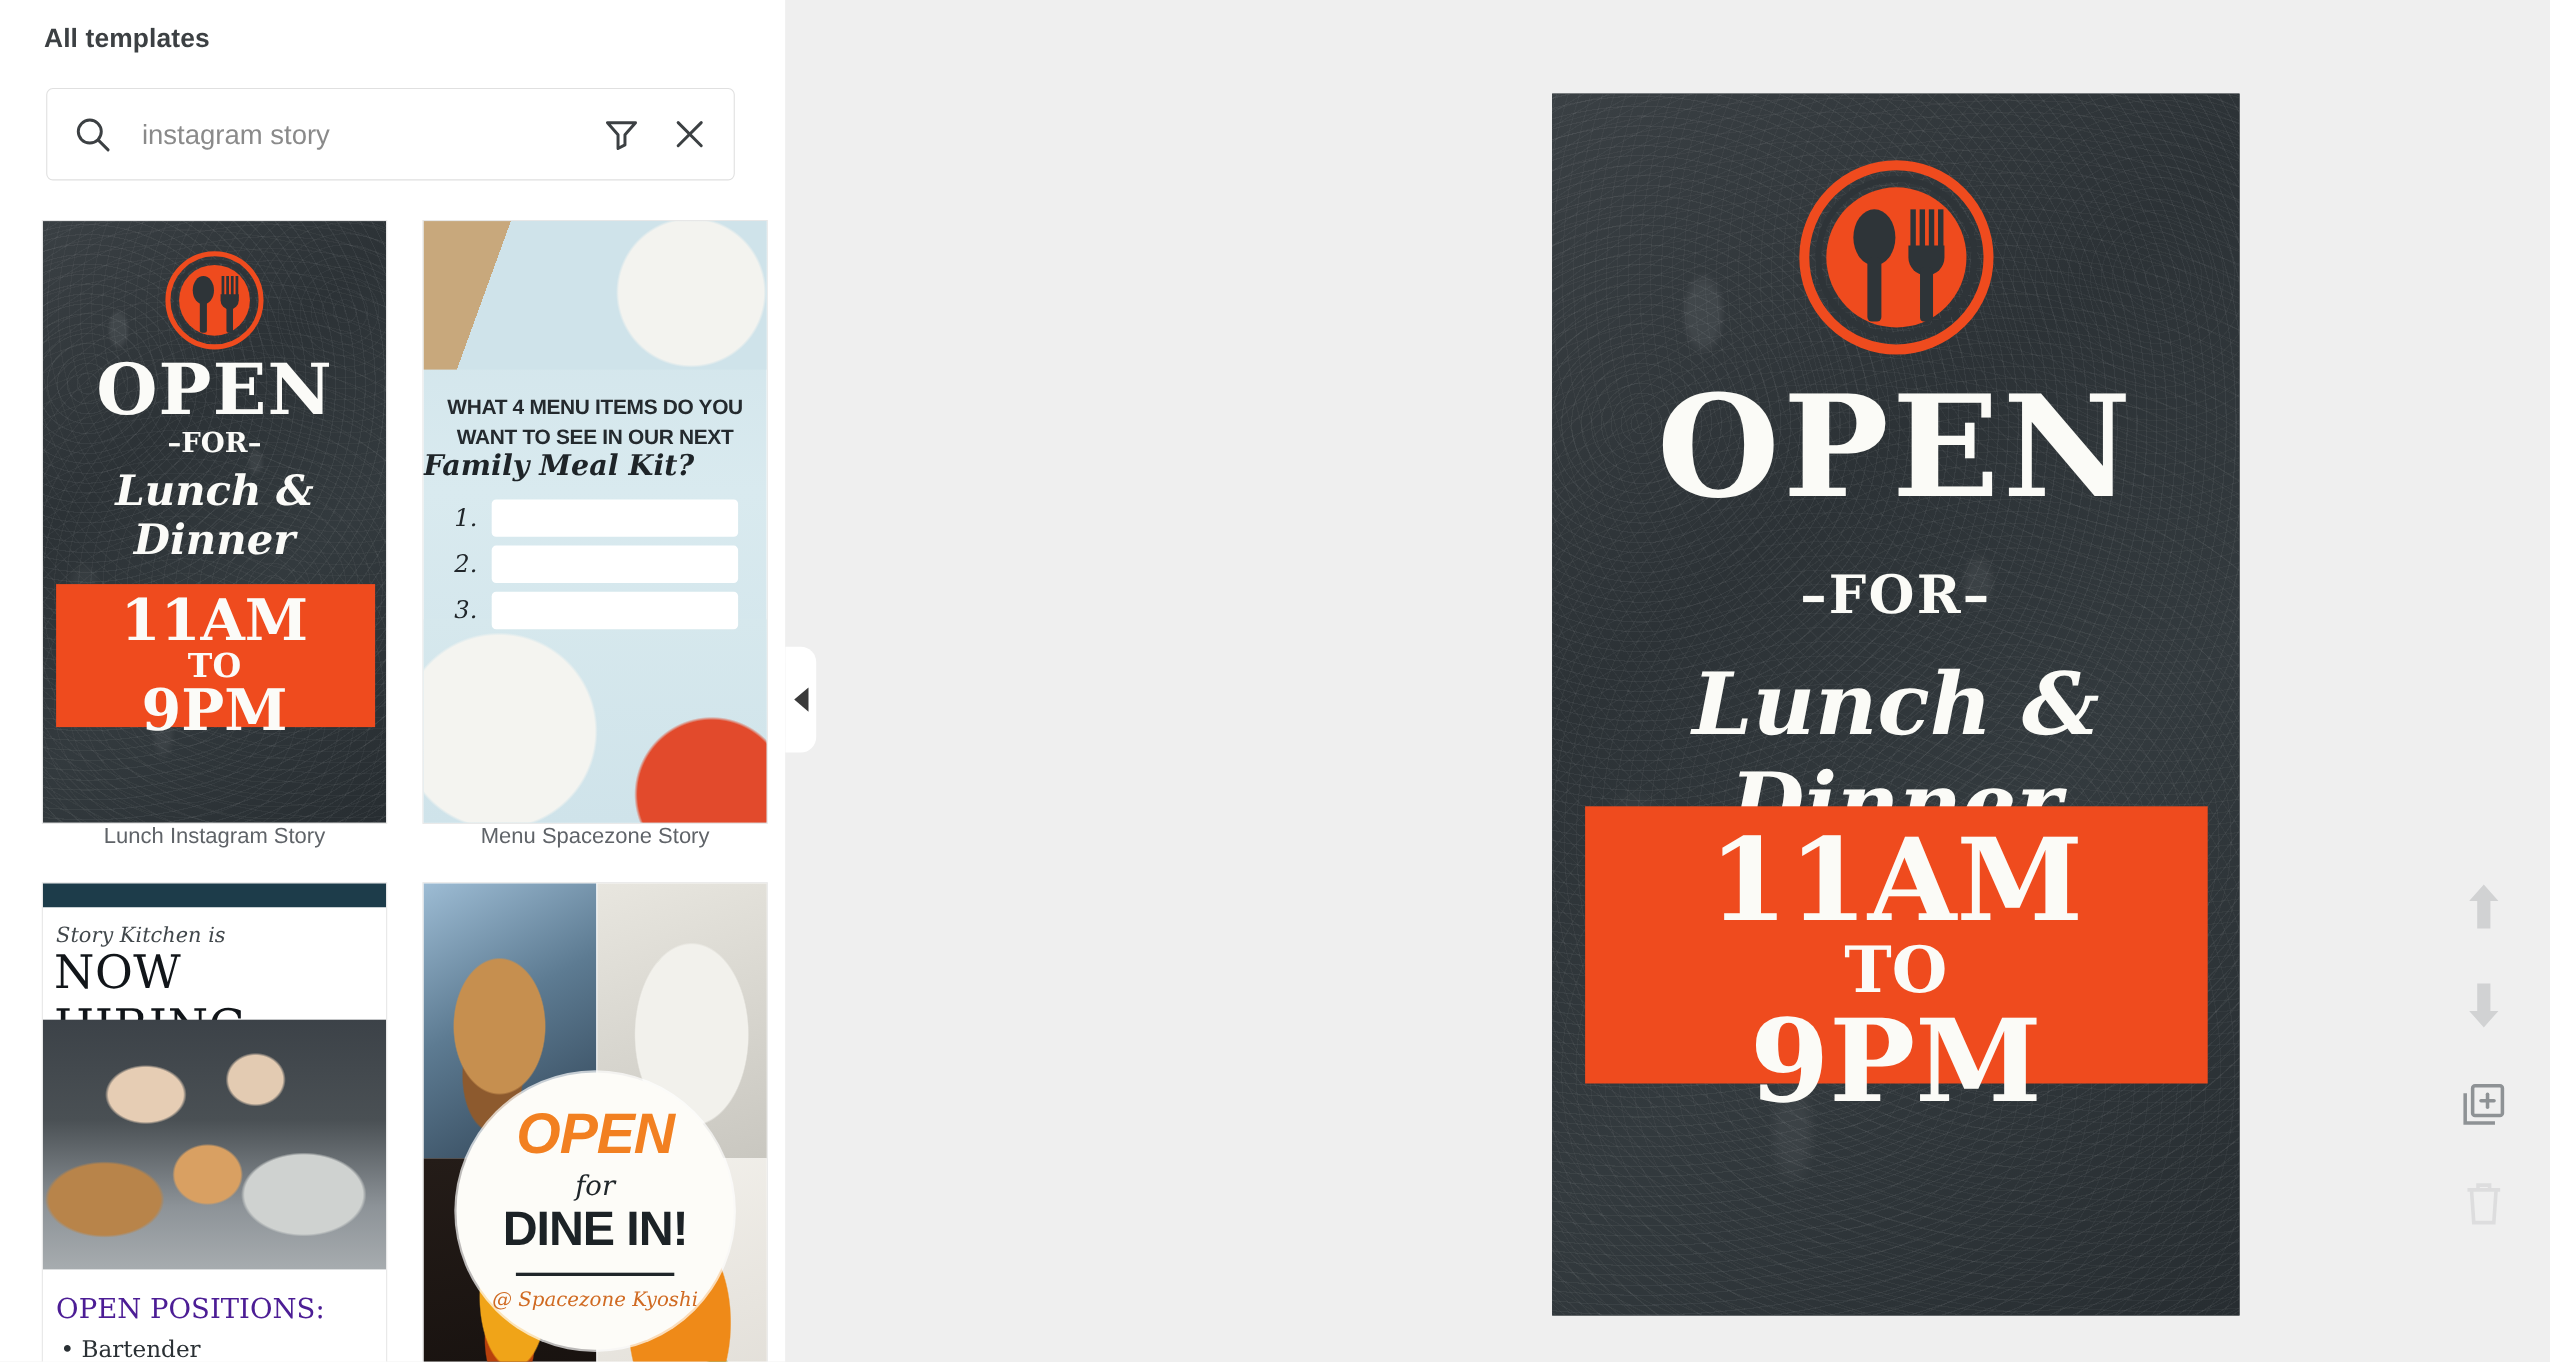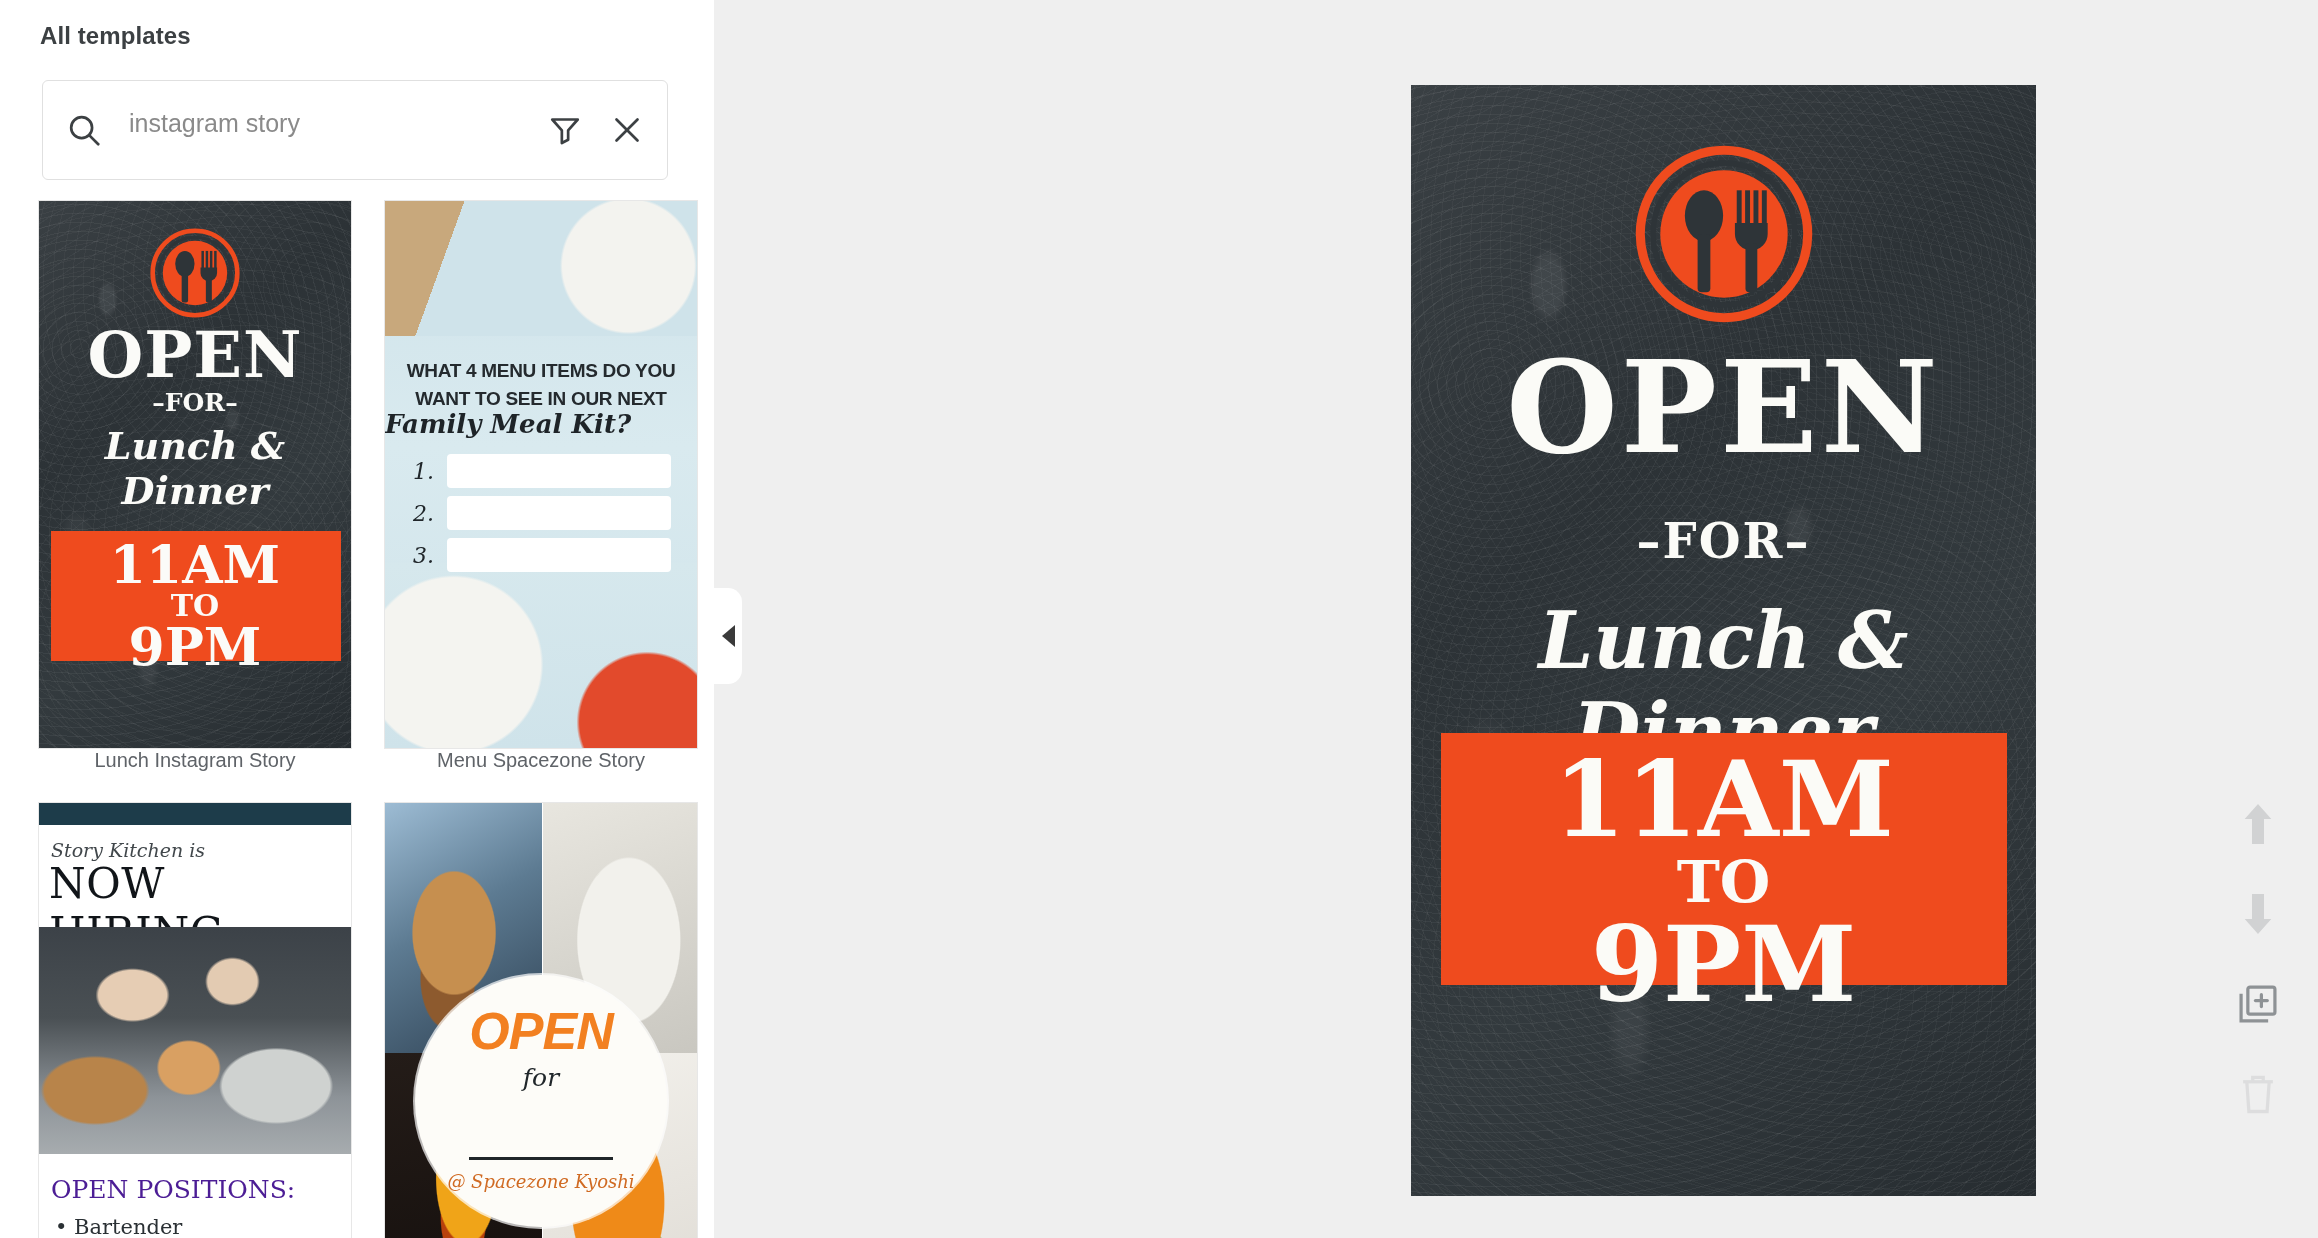--- a/index.html
+++ b/index.html
@@ -40,21 +40,21 @@
     letter-spacing: 0.1px;
     text-align: right;
   }
 
   
   #search-bar {
     position: absolute;
     left: 42px;
     top: 80px;
     width: 626px;
-    height: 100px;
+    height: 84px;
     border: 1px solid #e0e0e0;
     border-radius: 6px;
     box-sizing: border-box;
     background: #fff;
   }
   #search-icon {
     position: absolute;
     left: 22px;
     top: 50%;
     transform: translateY(-50%);
@@ -577,20 +577,21 @@
                           radial-gradient(ellipse at 50% 55%,#b8410c 0 20%,transparent 21%),
                           linear-gradient(170deg,#241c18 0%,#120d0b 100%);"></div>
           <div class="t4-q" style="left:158px;top:250px;width:156px;height:299px;
                background:radial-gradient(ellipse at 48% 50%,#ef8a18 0 40%,transparent 41%),
                           radial-gradient(ellipse at 70% 72%,#5e9a36 0 11%,transparent 12%),
                           linear-gradient(160deg,#f3f1ec 0%,#dcd8d1 100%);"></div>
 
           <div class="t4-badge">
             <div class="t4-open">OPEN</div>
             <div class="t4-for">for</div>
+            <div class="t4-dine">DINE IN!</div>
             <div class="t4-rule"></div>
             <div class="t4-at">@ Spacezone Kyoshi</div>
           </div>
         </div>
         <div class="tpl-caption"></div>
       </div>
 
     </div>
   </div>
 

